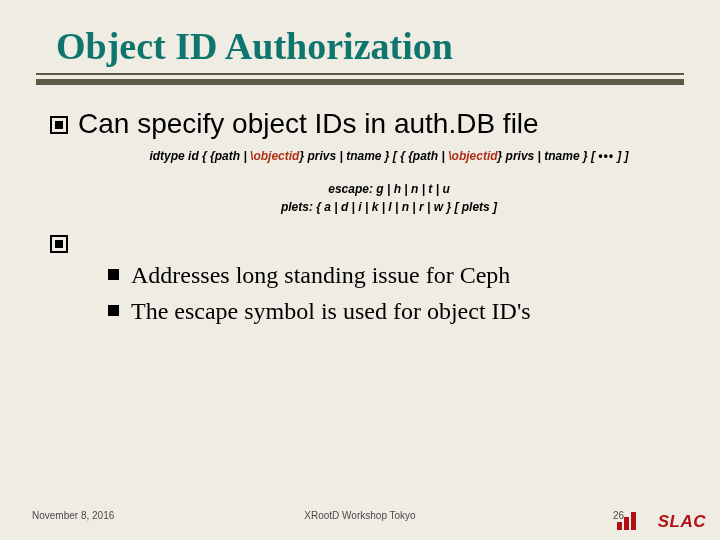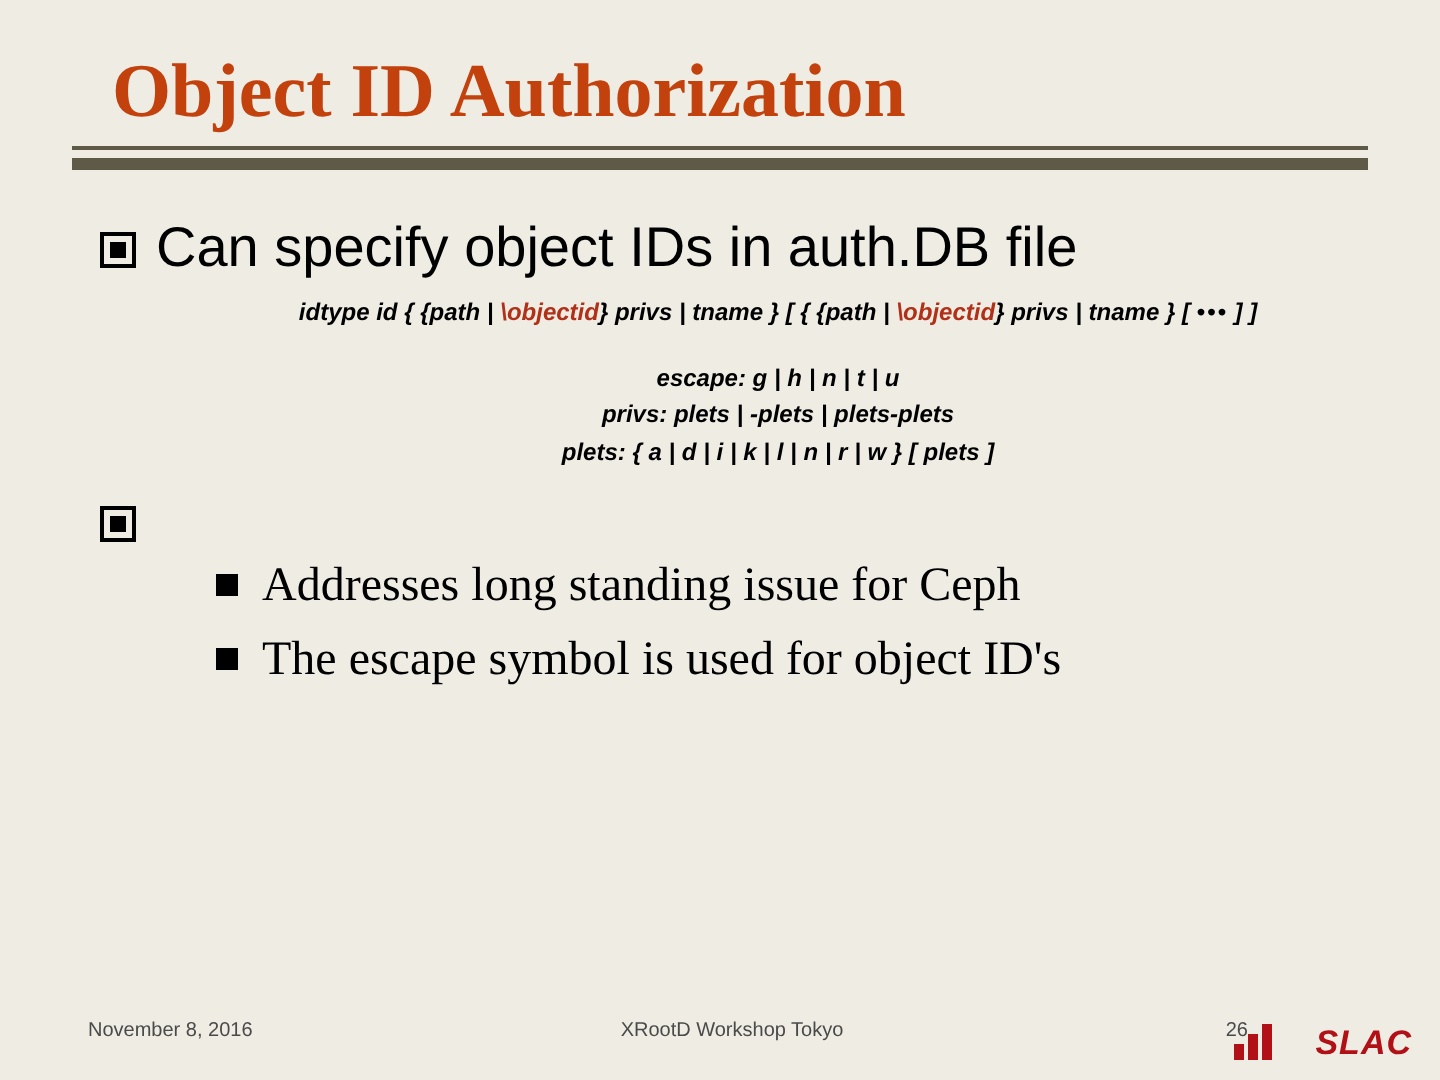--- a/index.html
+++ b/index.html
@@ -14,21 +14,21 @@
   .slide {
     width: 100%; height: 100%;
     padding: 24px 36px 60px 36px;
     position: relative;
   }
   .title-wrap { margin-left: 20px; }
   h1.title {
     font-family: 'Palatino Linotype', Palatino, Georgia, serif;
     font-weight: 700;
     font-size: 38px;
-    color: #c2410c;
+    color: #0f766e;
     margin-bottom: 2px;
   }
   .rule {
     position: relative;
     height: 14px;
     margin-bottom: 22px;
   }
   .rule .thick {
     position: absolute; left: 0; right: 0; top: 9px;
     height: 6px; background: #5f5a48;
@@ -86,21 +86,21 @@
     flex: 0 0 11px; height: 11px;
     background: #000;
     margin-top: 10px; margin-right: 12px;
   }
   .lvl2 .text {
     font-family: 'Palatino Linotype', Palatino, Georgia, serif;
     font-size: 24px;
     line-height: 1.35;
   }
   .footer {
-    position: absolute; left: 12px; right: 0; bottom: 12px;
+    position: absolute; left: 0; right: 0; bottom: 12px;
     height: 26px;
     display: flex; align-items: center;
     font-family: 'Segoe UI', Arial, sans-serif;
     font-size: 10px;
     color: #4a4a4a;
   }
   .footer .date { position: absolute; left: 32px; }
   .footer .center { position: absolute; left: 0; right: 0; text-align: center; }
   .footer .pageno { position: absolute; right: 96px; }
   .footer .logo {
@@ -144,21 +144,20 @@
       </div>
       <div class="text">Can specify object IDs in auth.DB file</div>
     </div>
 
     <div class="codeblock">
       <div class="row">
         <span>idtype id { {path | </span><span class="em-red">\objectid</span><span>} privs | tname } [ { {path | </span><span class="em-red">\objectid</span><span>} privs | tname } [ </span><span class="dots">•••</span><span> ] ]</span>
       </div>
       <div class="spacer"></div>
       <div class="row">escape: g | h | n | t | u</div>
-      <div class="row">privs: plets | -plets | plets-plets</div>
       <div class="row">plets: { a | d | i | k | l | n | r | w } [ plets ]</div>
     </div>
 
     <div class="lvl1">
       <div class="bullet-frame">
         <div class="outer"></div>
           <div class="inner"></div>
       </div>
     </div>
 

